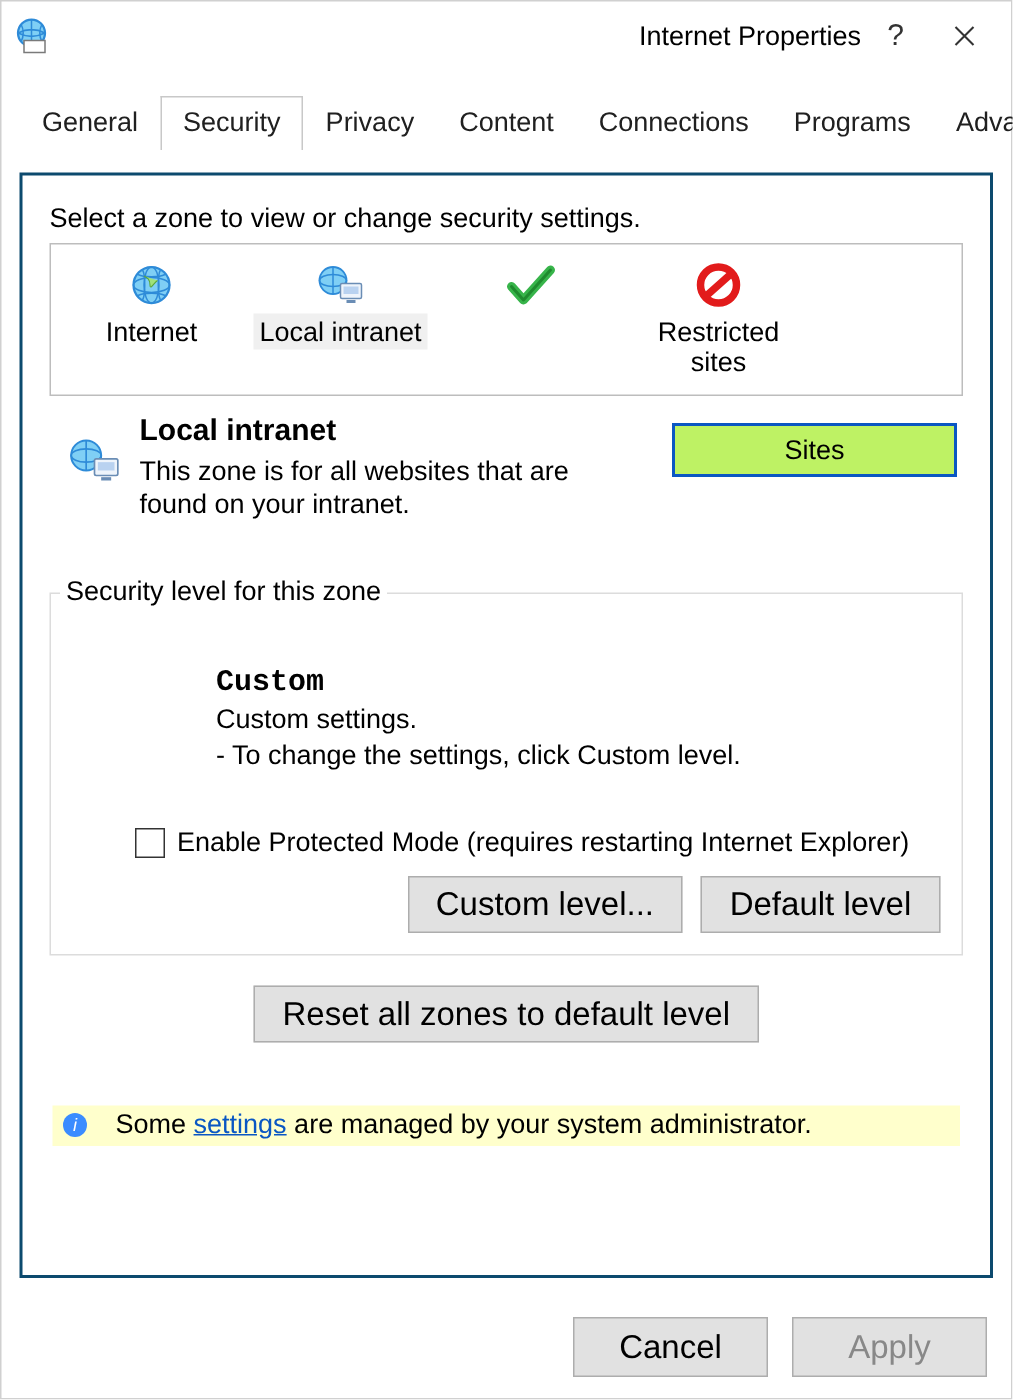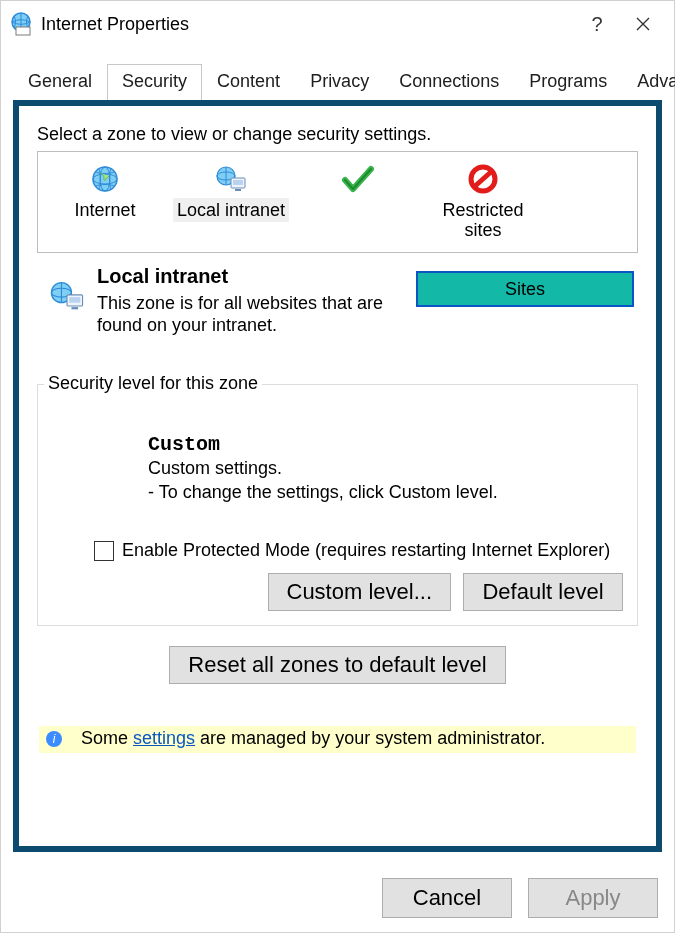--- a/index.html
+++ b/index.html
@@ -1,19 +1,19 @@
 <!DOCTYPE html>
 <html><head>
 <meta charset="utf-8">
 <style>
   * { box-sizing: border-box; font-family: "Segoe UI", Tahoma, sans-serif; }
   body { margin:0; background:#fff; width:675px; height:933px; overflow:hidden; }
   .window { width:675px; height:933px; border:1px solid #d0d0d0; background:#fff; display:flex; flex-direction:column; }
   .titlebar { height:46px; display:flex; align-items:center; padding:0 8px; }
-  .titlebar .title { font-size:18px; margin-left:8px; flex:1; }
+  .titlebar .title { font-size:18px; margin-left:8px; flex:1;text-align:right; }
   .titlebar .sys { width:46px; height:46px; display:flex; align-items:center; justify-content:center; font-size:20px; color:#333; }
   .app-ico { width:24px; height:24px; }
 
   .tabstrip { display:flex; padding:0 12px; margin-top:16px; }
   .tab {
     padding:6px 14px 8px 14px;
     font-size:18px;
     color:#202020;
     border:1px solid transparent;
     border-bottom:none;
@@ -21,22 +21,22 @@
     position:relative;
     top:1px;
     cursor:default;
   }
   .tab.active {
     background:#fff;
     border-color:#c8c8c8;
     z-index:2;
   }
   .tabpanel {
-    border:6px solid #0c4a6e;
-    margin:1px 12px 12px 12px;
+    border:2px solid #0c4a6e;
+    margin:16px 12px 12px 12px;
     flex:1;
     padding:18px 18px 8px 18px;
     position:relative;
   }
 
   .zone-instr { font-size:18px; margin-bottom:6px; }
   .zone-box { border:1px solid #bdbdbd; padding:8px 8px 10px 8px; display:flex; gap:8px; }
   .zone {
     width:118px; text-align:center; font-size:18px; line-height:20px;
     padding-top:4px;
@@ -45,22 +45,22 @@
   .zone .lbl { margin-top:2px; padding:2px 4px; display:inline-block;}
   .zone.sel .lbl { background:#f0f0f0; }
   .zone svg { width:36px; height:30px; display:block; margin:0 auto 2px; }
 
   .zone-desc { display:flex; margin-top:12px; }
   .zone-desc .dicn { width:60px; display:flex; justify-content:center; padding-top:14px;}
   .zone-desc .dtxt { flex:1; }
   .zone-desc h3 { margin:0; font-size:20px; font-weight:700; }
   .zone-desc p { margin:4px 0 0 0; font-size:18px; max-width:310px; line-height:22px;}
   .sites-btn {
-    width:218px; height:36px; margin-left:auto; margin-top:6px; margin-right:4px;
-    border:2px solid #0a57c3; background:#14b8a6; font-size:18px;
+    width:190px; height:36px; margin-left:auto; margin-top:6px; margin-right:4px;
+    border:2px solid #0a57c3; background:#bef264; font-size:18px;
   }
 
   .groupbox {
     border:1px solid #dcdcdc; margin-top:48px; padding:18px 14px 14px 14px; position:relative;
   }
   .groupbox > .legend {
     position:absolute; top:-12px; left:6px; background:#fff; padding:0 4px; font-size:18px;text-align:center;
   }
   .custom-block { margin-left:96px; margin-top:30px;}
   .custom-block h4 { margin:0; font-size:20px; font-weight:700;font-family:Liberation Mono, monospace;}
@@ -106,22 +106,22 @@
     <div class="sys">
       <svg width="16" height="16" viewBox="0 0 16 16">
           <path d="M2 2l12 12M14 2L2 14" stroke="#333" stroke-width="1.4"></path>
         </svg>
     </div>
   </div>
 
   <div class="tabstrip">
     <div class="tab">General</div>
     <div class="tab active">Security</div>
+    <div class="tab">Privacy</div>
     <div class="tab">Content</div>
-    <div class="tab">Privacy</div>
     <div class="tab">Connections</div>
     <div class="tab">Programs</div>
     <div class="tab">Advanced</div>
   </div>
 
   <div class="tabpanel">
 
     <div class="zone-instr">Select a zone to view or change security settings.</div>
 
     <div class="zone-box">

